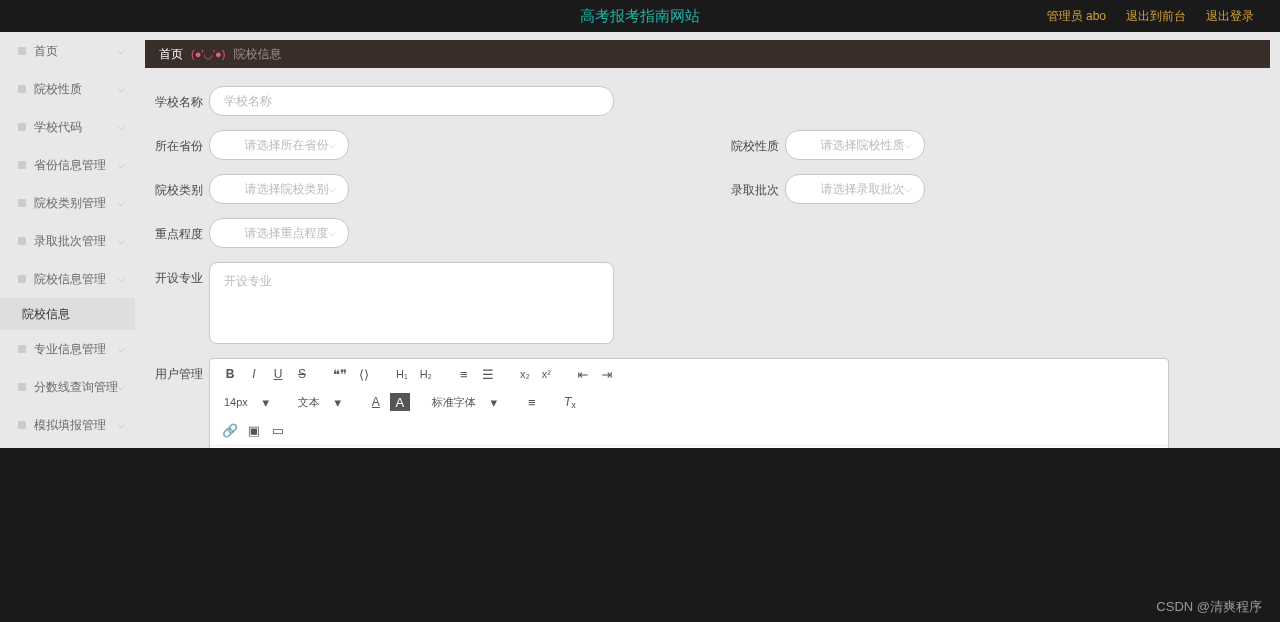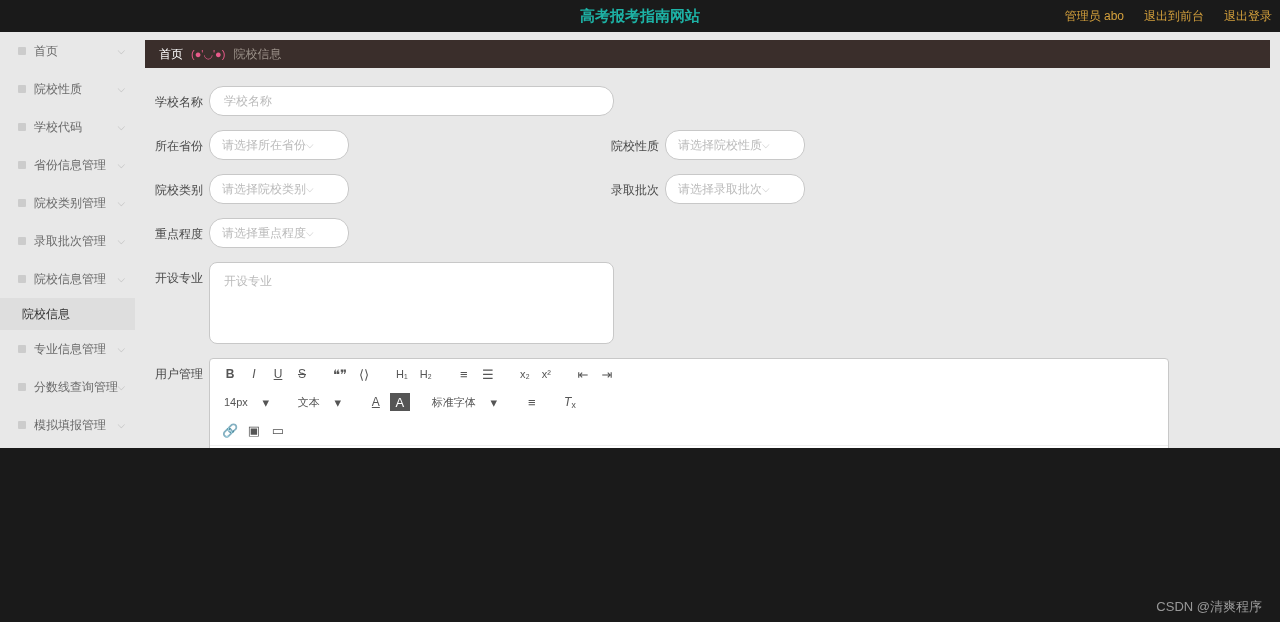--- a/index.html
+++ b/index.html
@@ -1,42 +1,42 @@
 <!DOCTYPE html>
 <html><head>
 <meta charset="utf-8">
 <style>
 *{box-sizing:border-box;margin:0;padding:0;font-family:"Microsoft YaHei",Arial,sans-serif;font-size:12px}
 body{background:#1a1a1a;width:1280px;height:622px;overflow:hidden}
 .header{height:32px;background:#1a1a1a;display:flex;align-items:center;position:relative}
-.title{color:#1db3a6;font-weight:bold;font-size:15px;position:absolute;left:50%;transform:translateX(-50%)}
-.header-right{position:absolute;right:8px;display:flex;gap:20px}
+.title{color:#1db3a6;font-weight:normal;font-size:15px;position:absolute;left:50%;transform:translateX(-50%)}
+.header-right{position:absolute;right:26px;display:flex;gap:20px}
 .header-right span{color:#d4a03c;cursor:pointer;font-size:12px}
 .container{display:flex;height:416px}
 .sidebar{width:135px;background:#e8e8e8;height:100%;overflow:hidden}
 .menu-item{height:38px;display:flex;align-items:center;padding-left:18px;color:#6a6a6a;cursor:pointer;position:relative;font-size:12px}
 .menu-item.sub{padding-left:22px;color:#505050;font-size:11px;height:32px}
 .menu-item.active{background:#dedede;color:#333}
 .menu-dot{width:8px;height:8px;background:#ccc;margin-right:8px;border-radius:1px}
 .menu-arrow{position:absolute;right:10px;color:#c0c0c0;font-size:10px}
 .main{flex:1;background:#e8e8e8;padding:8px 10px;overflow:auto}
 .breadcrumb{height:28px;background:#3a2e2b;display:flex;align-items:center;padding:0 14px;color:#fff;font-size:12px}
 .breadcrumb .home{color:#fff}
 .breadcrumb .face{color:#e85a8a;margin:0 8px;font-size:11px}
 .breadcrumb .cur{color:#9a9088}
 .content{background:#e8e8e8;padding:18px 10px}
-.form-row{display:flex;margin-bottom:14px}
+.form-row{display:flex;gap:120px;margin-bottom:14px}
 .field{display:flex;align-items:flex-start}
 .label{width:54px;text-align:left;color:#4a4a4a;padding-top:8px;font-size:12px;flex-shrink:0}
 .input{width:405px;height:30px;border:1px solid #c8c8c8;border-radius:14px;padding:0 14px;background:#fff;color:#333;outline:none}
 .input::placeholder{color:#bbb}
 .uploader{width:100px;height:100px;border:1px solid #d0d0d0;border-radius:6px;background:#fbfbfb;display:flex;align-items:center;justify-content:center;cursor:pointer}
 .plus{font-size:26px;color:#aaa;font-weight:200}
 .hint{color:#5a8ac7;font-size:11px;margin-top:10px}
-.select{width:140px;height:30px;border:1px solid #c8c8c8;border-radius:14px;padding:0 12px;background:#fff;color:#bbb;display:flex;align-items:center;justify-content:flex-start;cursor:pointer}
+.select{width:140px;height:30px;border:1px solid #c8c8c8;border-radius:14px;padding:0 12px;background:#fff;color:#bbb;display:flex;align-items:center;justify-content:flex-end;cursor:pointer}
 .select .arr{color:#ccc;font-size:10px}
 .textarea{width:405px;height:82px;border:1px solid #c8c8c8;border-radius:8px;padding:10px 14px;background:#fff;resize:none;outline:none}
 .textarea::placeholder{color:#bbb}
 .editor{width:960px;border:1px solid #c8c8c8;background:#fff;border-radius:4px}
 .toolbar{padding:6px 10px;border-bottom:1px solid #eee;display:flex;flex-wrap:wrap;align-items:center;gap:4px}
 .tb{width:20px;height:18px;display:inline-flex;align-items:center;justify-content:center;color:#555;cursor:pointer;font-size:13px}
 .tb.txt{width:auto;padding:0 4px;font-size:11px}
 .sep{width:10px}
 .watermark{position:fixed;right:18px;bottom:6px;color:#b8b8b8;font-size:13px;opacity:.8}
 </style>

